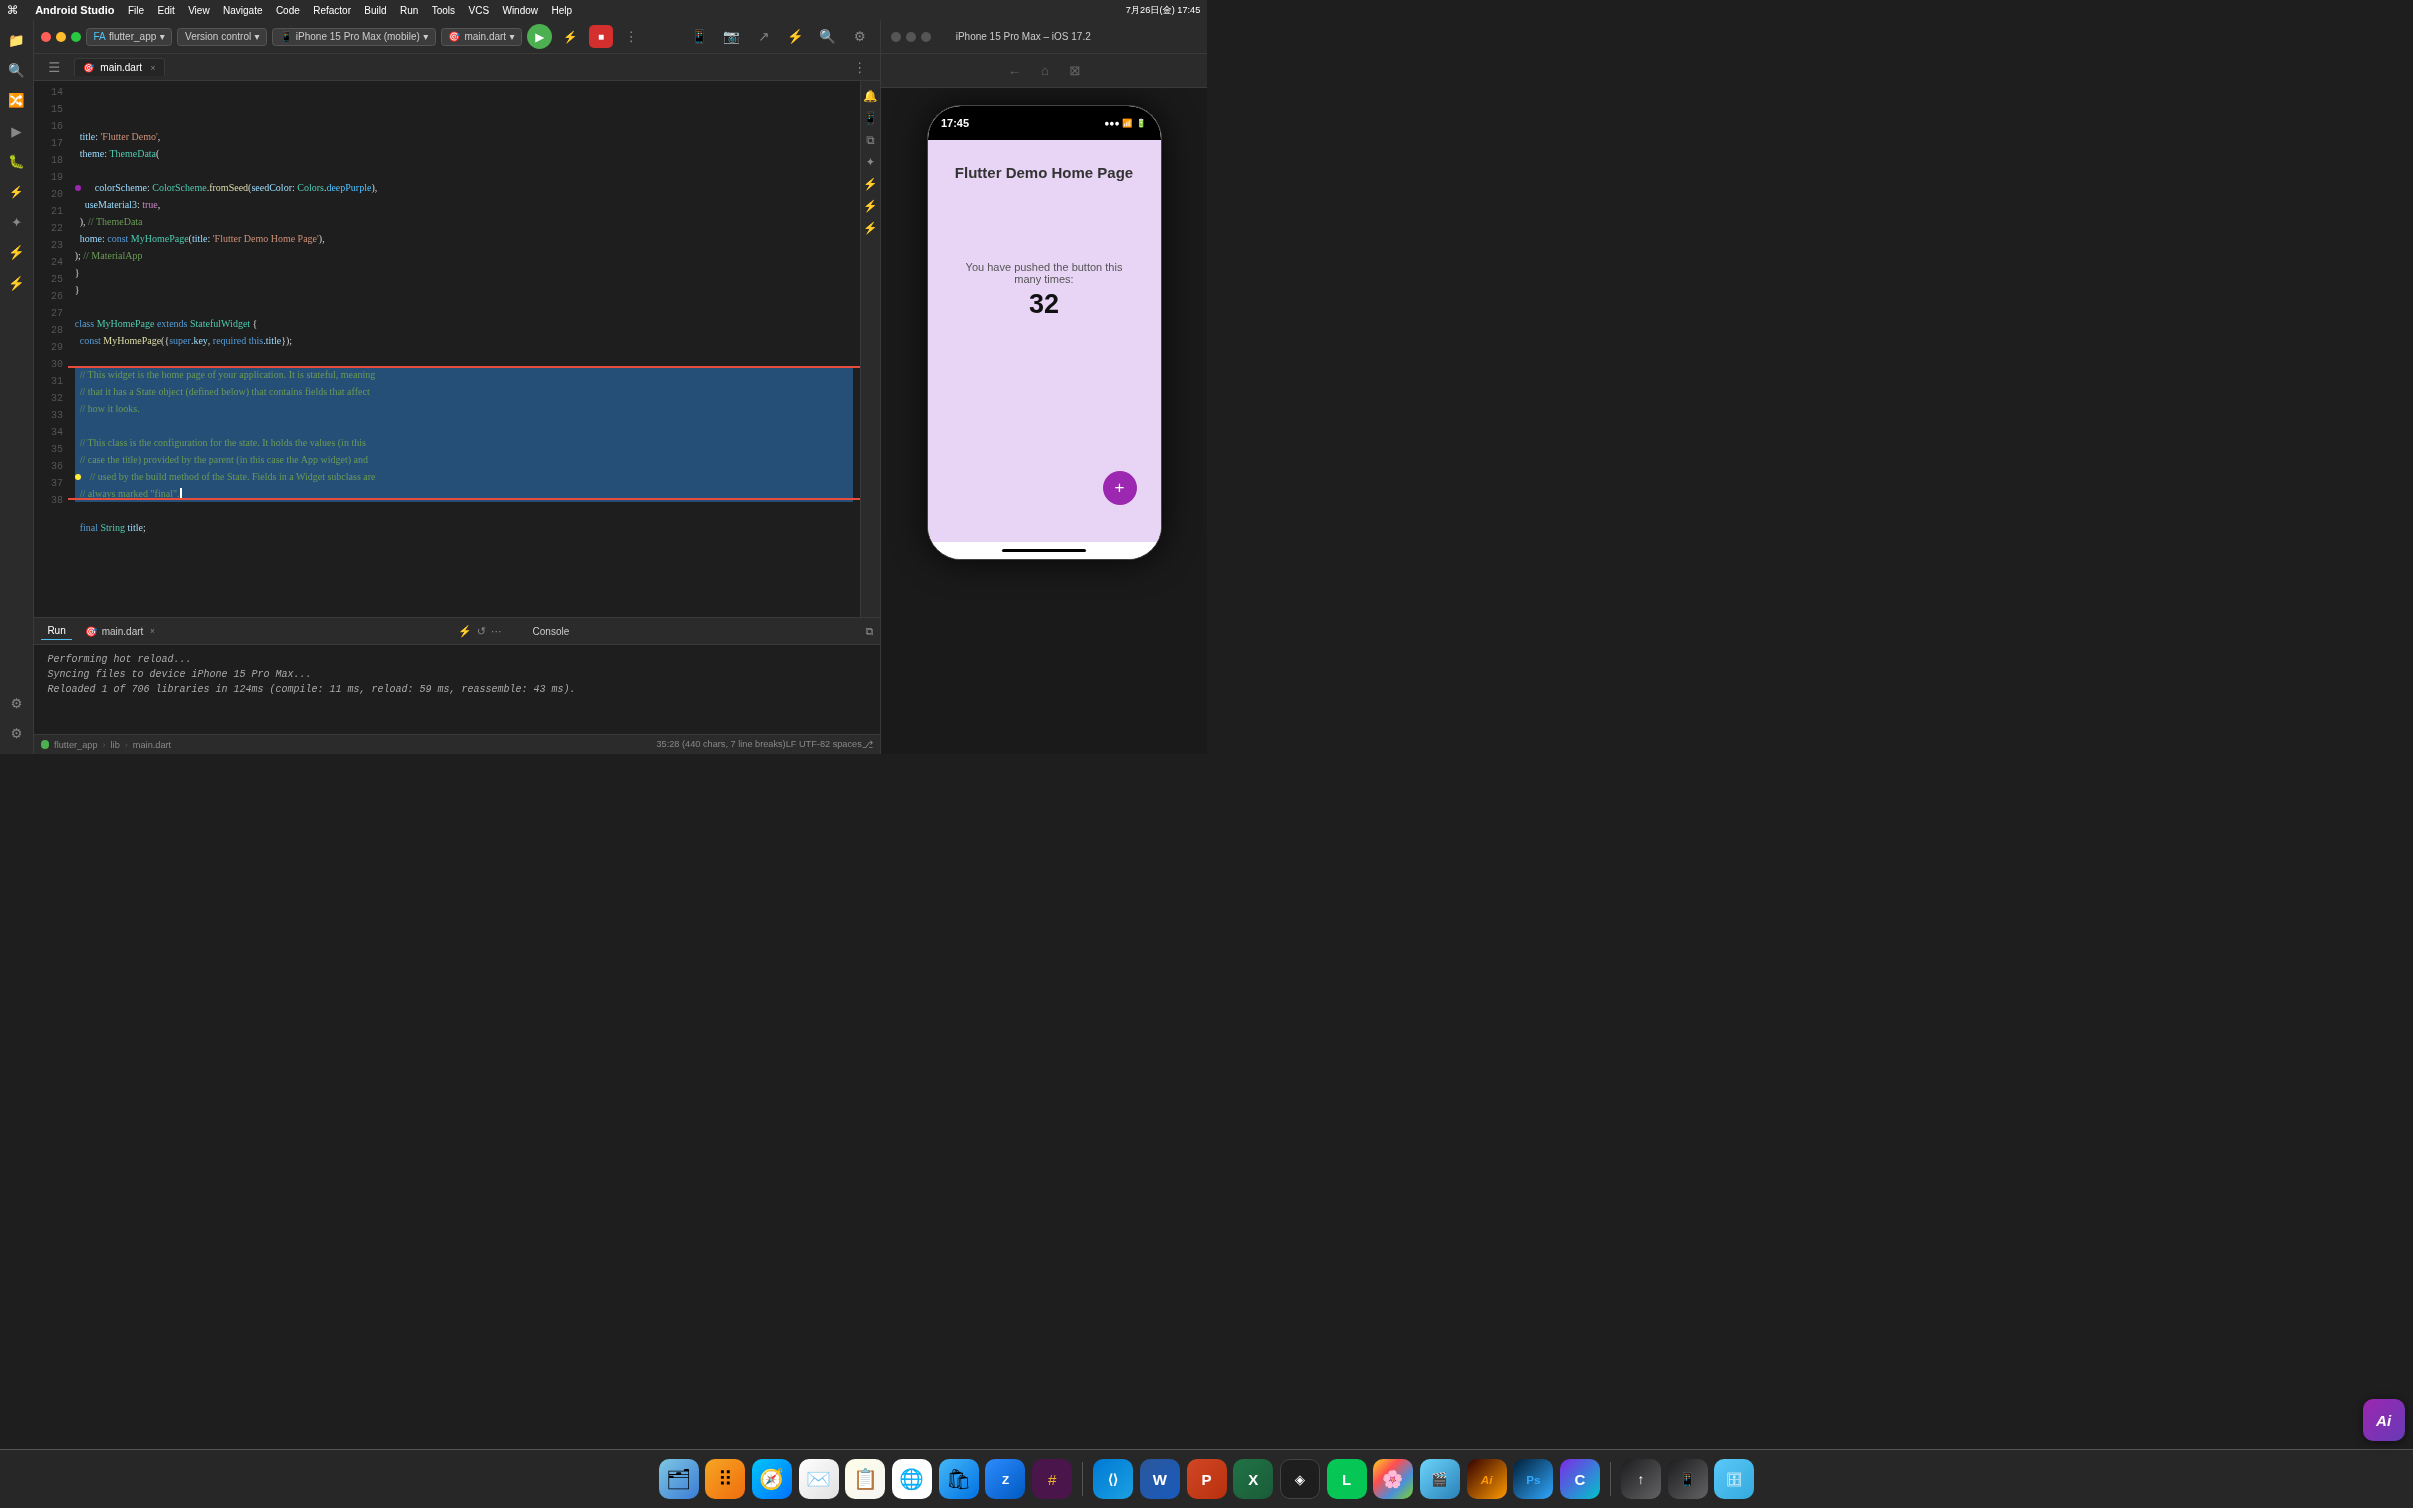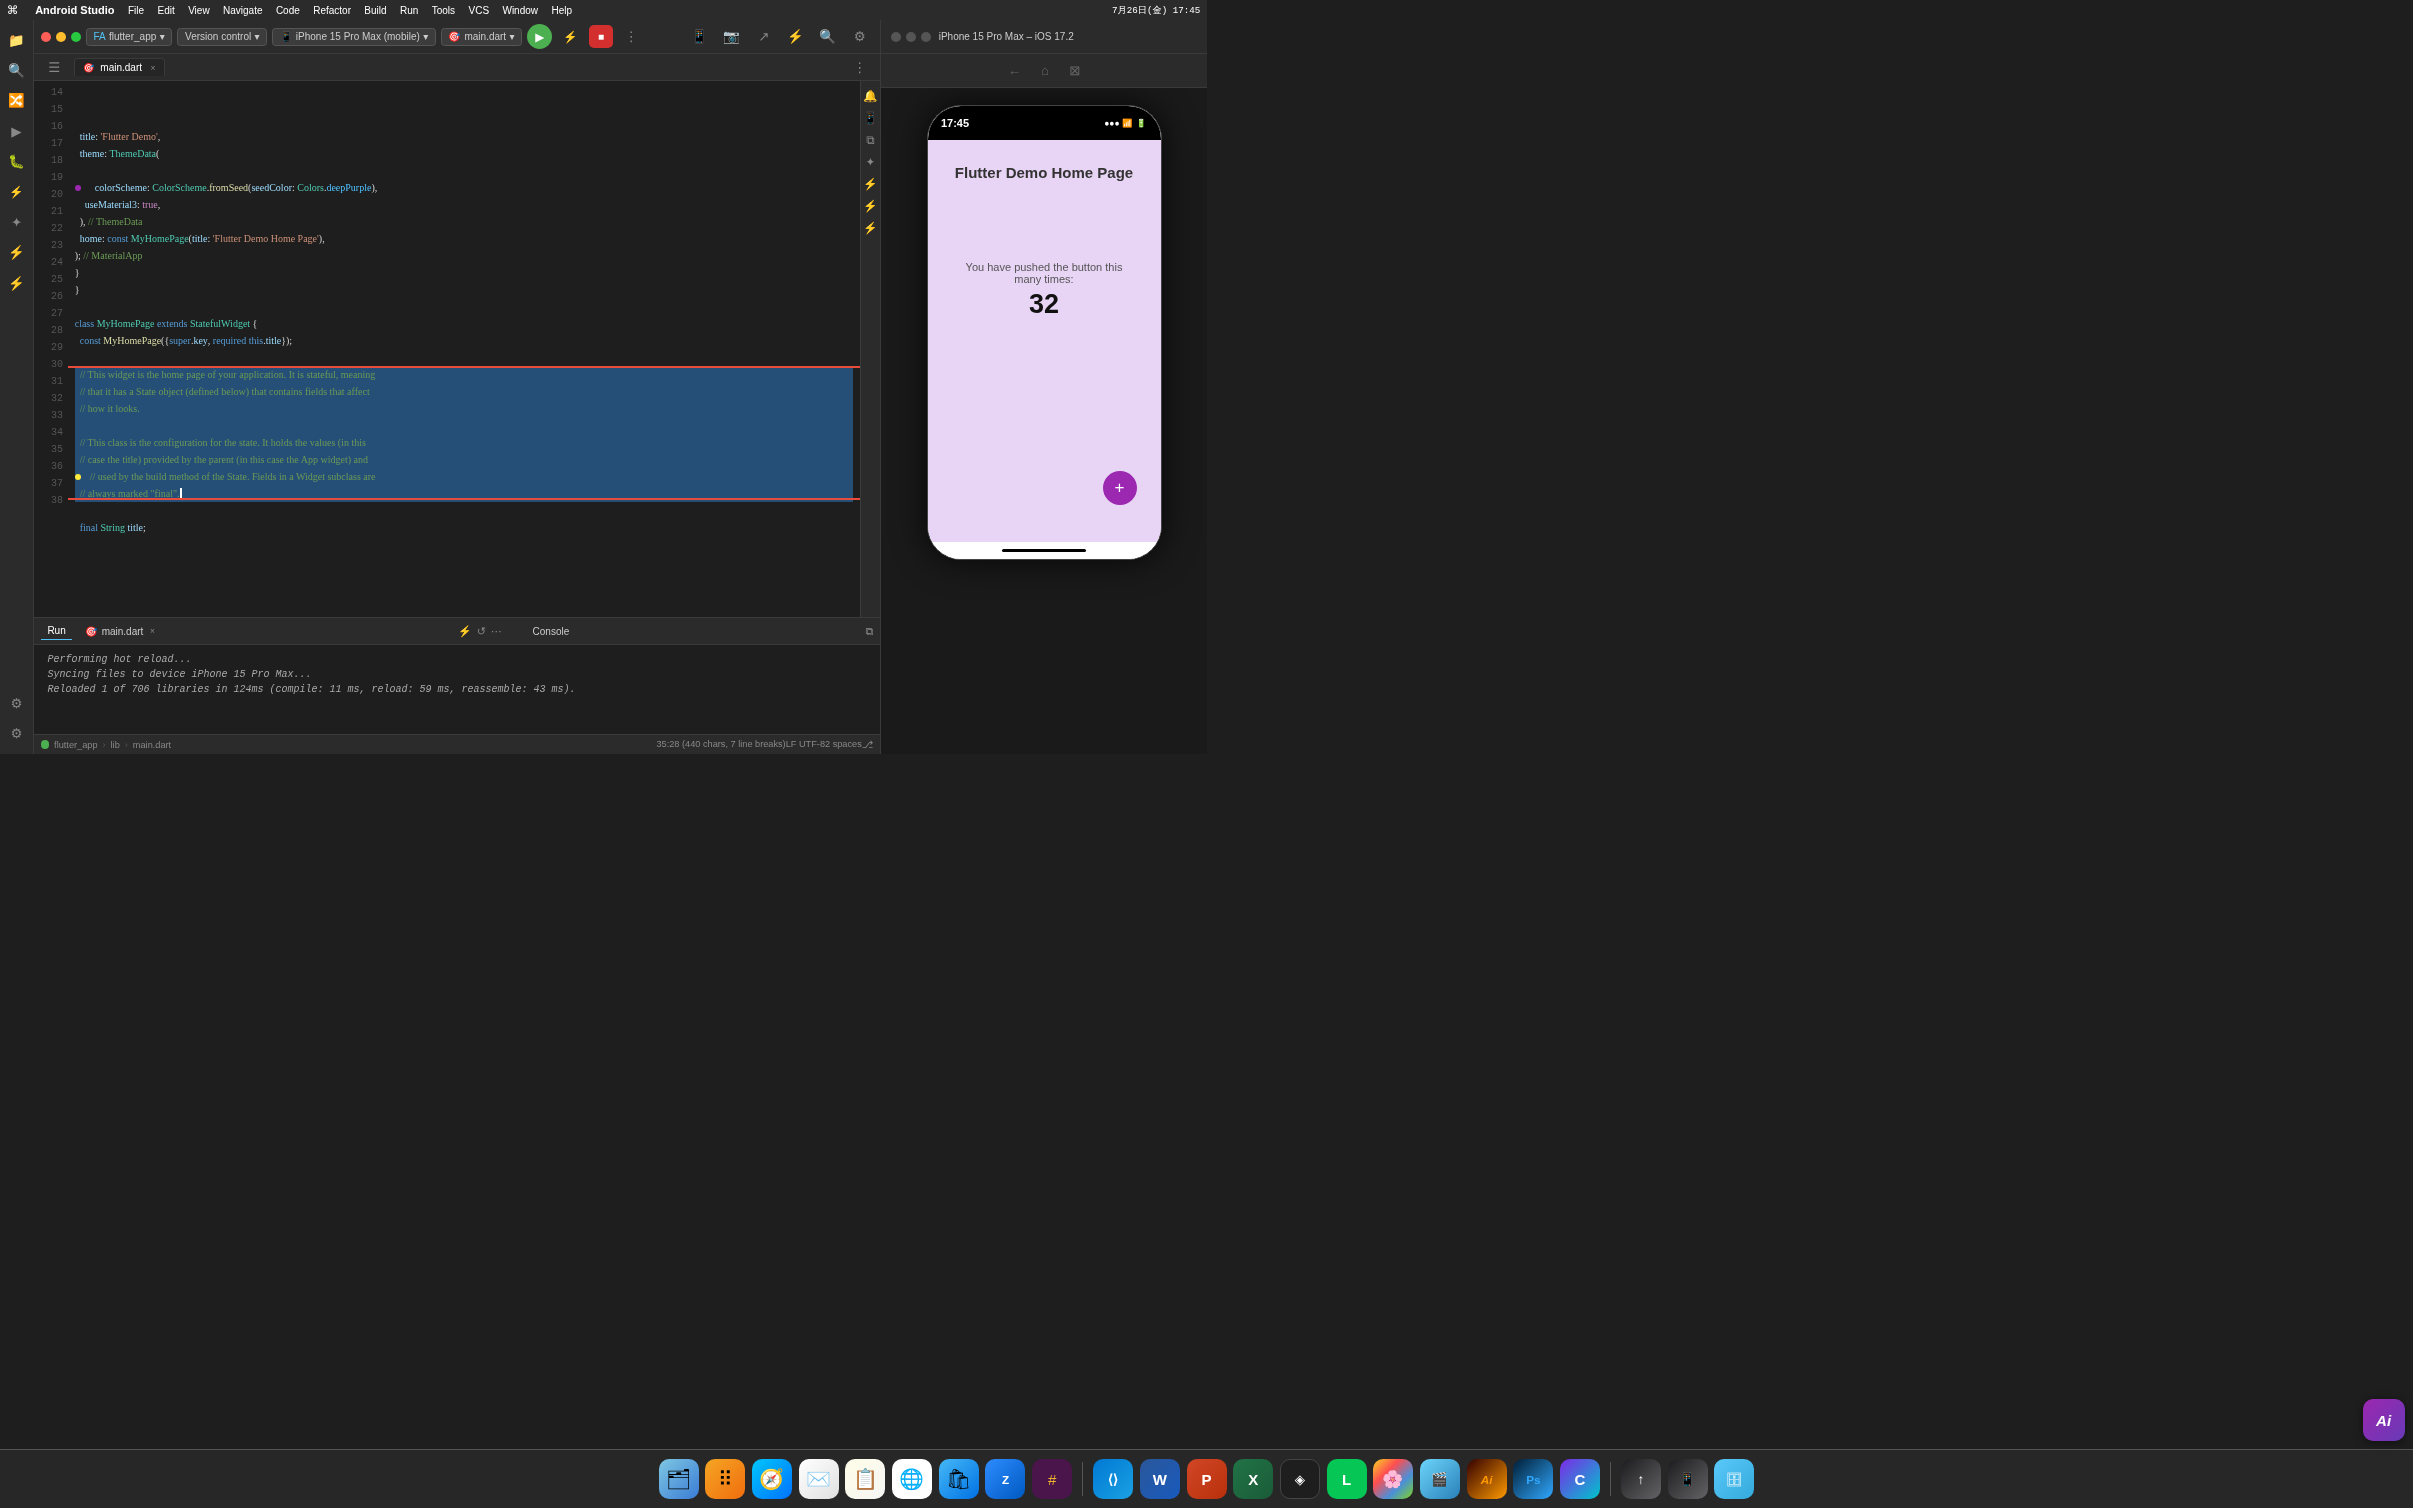--- a/index.html
+++ b/index.html
@@ -38,21 +38,20 @@
       color: #fff;
       font-size: 10px;
     }
     .menu-bar-right {
       margin-left: auto;
       display: flex;
       align-items: center;
       gap: 6.7px;
       color: #fff;
       font-size: 9.2px;
-      font-family: Liberation Mono, monospace;
     }
 
     
     .traffic-lights {
       display: flex;
       gap: 5px;
       align-items: center;
     }
     .traffic-light {
       width: 10px;
@@ -322,21 +321,21 @@
       border-left: 0.8px solid #3a3a3a;
       display: flex;
       flex-direction: column;
     }
     .simulator-toolbar {
       height: 34px;
       background: #2b2b2b;
       display: flex;
       align-items: center;
       padding: 0 10px;
-      gap: 1px;
+      gap: 18px;
       border-bottom: 0.8px solid #3a3a3a;
     }
     .simulator-dots {
       display: flex;
       gap: 5px;
     }
     .sim-dot {
       width: 10px; height: 10px;
       border-radius: 50%;
       background: #555;

